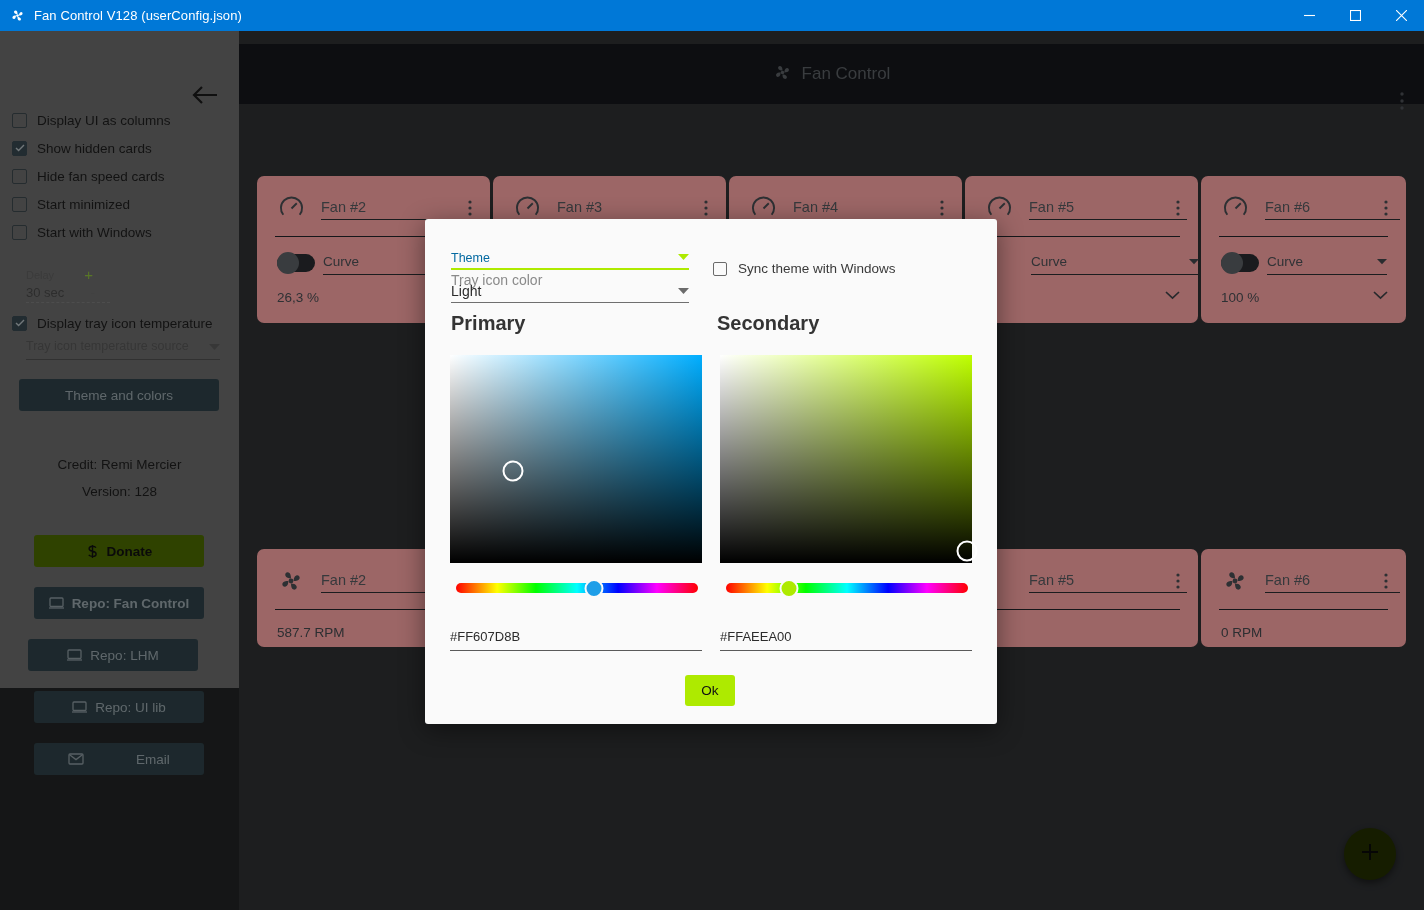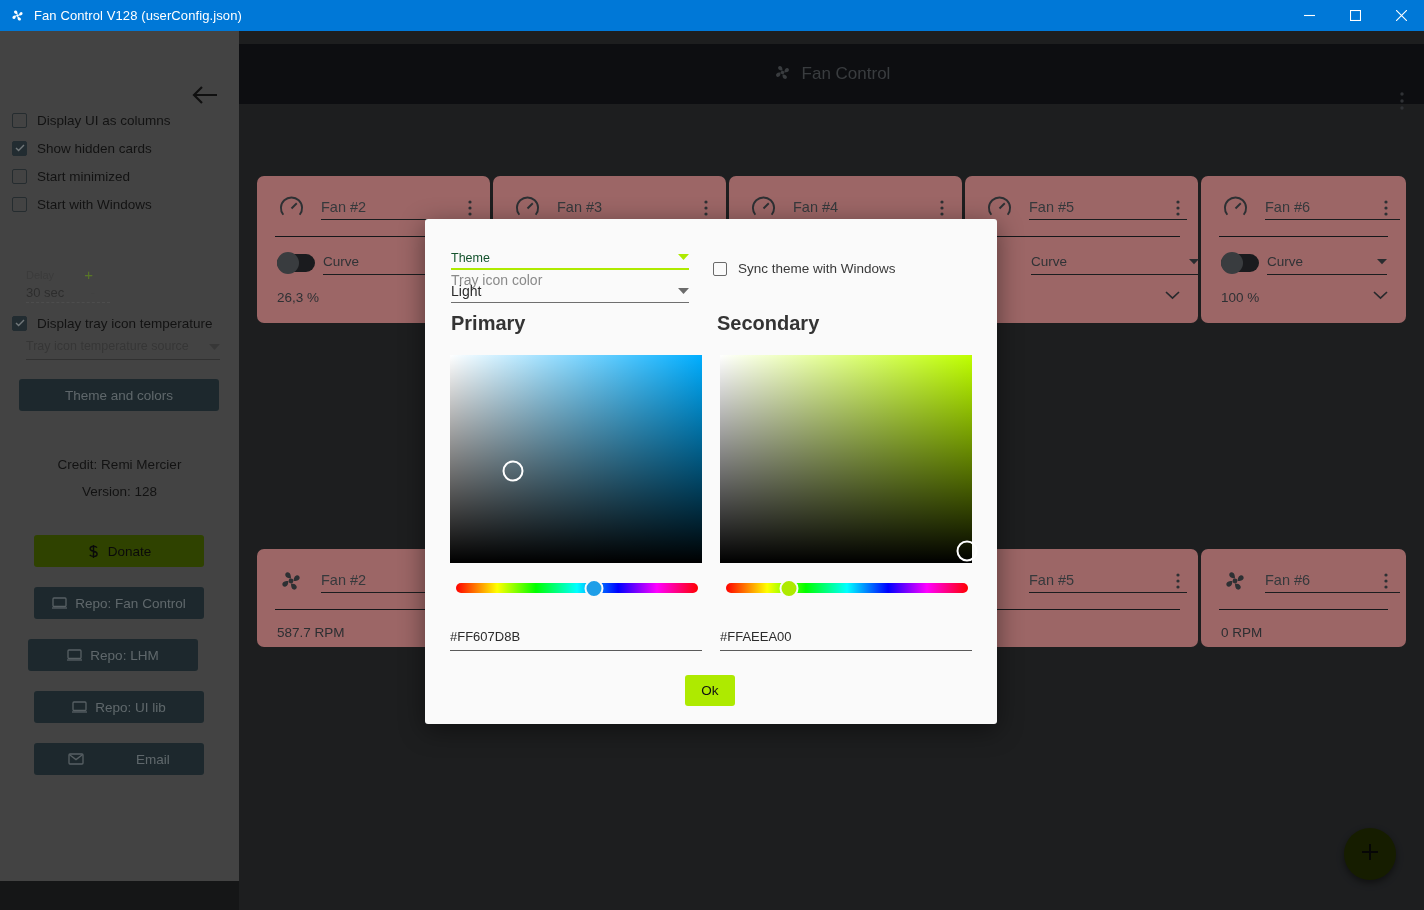--- a/index.html
+++ b/index.html
@@ -22,21 +22,21 @@
   .tb-spacer { flex: 1; }
   .winbtn {
     width: 46px; height: 31px; display: flex; align-items: center; justify-content: center;
   }
 
   
   .body-area { position: absolute; top: 31px; left: 0; width: 1424px; height: 879px; background: #222426; }
 
   
   .sidebar {
-    position: absolute; top: 0; left: 0; width: 239px; height: 850px;
+    position: absolute; top: 0; left: 0; width: 239px; height: 657px;
     background: #6d6d6d; color: #1c1c1c;
   }
   .back-arrow {
     position: absolute; top: 45px; left: 186px; width: 38px; height: 38px;
     display: flex; align-items: center; justify-content: center; cursor: pointer;
   }
   .opt-list { position: absolute; top: 75px; left: 12px; width: 218px; }
   .opt-row { display: flex; align-items: center; height: 28px; cursor: pointer; }
   .cb {
     width: 15px; height: 15px; border: 1.6px solid #3c474d; border-radius: 2px;
@@ -65,23 +65,23 @@
   .btn {
     display: flex; align-items: center; justify-content: center;
     height: 32px; border-radius: 3px; cursor: pointer; font-size: 13.5px;
   }
   .btn-dark { background: #2f4249; color: #9aa7ad; }
   .theme-btn { position: absolute; top: 348px; left: 19px; width: 200px; }
   .credit { position: absolute; top: 426px; left: 0; width: 239px; text-align: center; font-size: 13.5px; color: #1e1e1e; }
   .version { position: absolute; top: 453px; left: 0; width: 239px; text-align: center; font-size: 13.5px; color: #1e1e1e; }
   .donate-btn {
     position: absolute; top: 504px; left: 34px; width: 170px;
-    background: #4c6b00; color: #111; font-weight: normal;
-  }
-  .repo1 { position: absolute; top: 556px; left: 34px; width: 170px; }
+    background: #4c6b00; color: #111; font-weight: bold;
+  }
+  .repo1 { position: absolute; top: 556px; left: 34px; width: 170px; font-weight: bold; }
   .repo2 { position: absolute; top: 608px; left: 28px; width: 170px; }
   .repo3 { position: absolute; top: 660px; left: 34px; width: 170px; }
   .email-btn { position: absolute; top: 712px; left: 34px; width: 170px; gap: 44px; }
   .btn-ico { margin-right: 8px; display: inline-flex; align-items: center; }
 
   
   .content { position: absolute; top: 0; left: 239px; width: 1185px; height: 879px; background: #2f3133; }
   .app-header {
     position: absolute; top: 0; left: 0; width: 1185px; height: 60px;
     background: #15181c; display: flex; align-items: center; justify-content: center; margin-top: 13px;
@@ -133,21 +133,21 @@
   }
 
   
   .overlay { position: absolute; top: 31px; left: 0; width: 1424px; height: 879px; background: rgba(0,0,0,.38); }
   .dialog {
     position: absolute; left: 425px; top: 219px; width: 572px; height: 505px;
     background: #fafafa; border-radius: 3px; box-shadow: 0 6px 26px rgba(0,0,0,.45);
   }
   .sel-field { position: absolute; width: 238px; cursor: pointer; }
   .sel-row { display: flex; align-items: flex-end; justify-content: space-between; padding-bottom: 3px; }
-  .sel-placeholder { font-size: 12.5px; color: #14532d; }
+  .sel-placeholder { font-size: 12.5px; color: #0369a1; }
   .sel-value { font-size: 14px; color: #2a2a2a; }
   .sel-underline { border-bottom: 1px solid #6f6f6f; }
   .sel-underline.active { border-bottom: 2px solid #aeea00; }
   .field-theme { left: 26px; top: 28px; }
   .field-tray-lbl { position: absolute; left: 26px; top: 53px; font-size: 14px; color: #8a8a8a; }
   .field-tray { left: 26px; top: 62px; }
 
   .sync-row { position: absolute; left: 288px; top: 42px; display: flex; align-items: center; cursor: pointer; }
   .cb-light { width: 14px; height: 14px; border: 1.5px solid #6a6a6a; border-radius: 2px; margin-right: 11px; }
   .sync-lbl { font-size: 13.5px; color: #3a3a3a; }
@@ -248,20 +248,26 @@
             <svg class="tick" width="10" height="8" viewBox="0 0 10 8">
                 <path d="M1 4l2.6 2.6L9 1" fill="none" stroke="#b6c0c5" stroke-width="1.4"></path>
               </svg>
           </span>
           <span class="opt-label">Show hidden cards</span>
         </div>
         <div class="opt-row">
           <span class="cb">
             
           </span>
+          <span class="opt-label">Hide fan speed cards</span>
+        </div>
+        <div class="opt-row">
+          <span class="cb">
+            
+          </span>
           <span class="opt-label">Start minimized</span>
         </div>
         <div class="opt-row">
           <span class="cb">
             
           </span>
           <span class="opt-label">Start with Windows</span>
         </div>
       </div>
 

